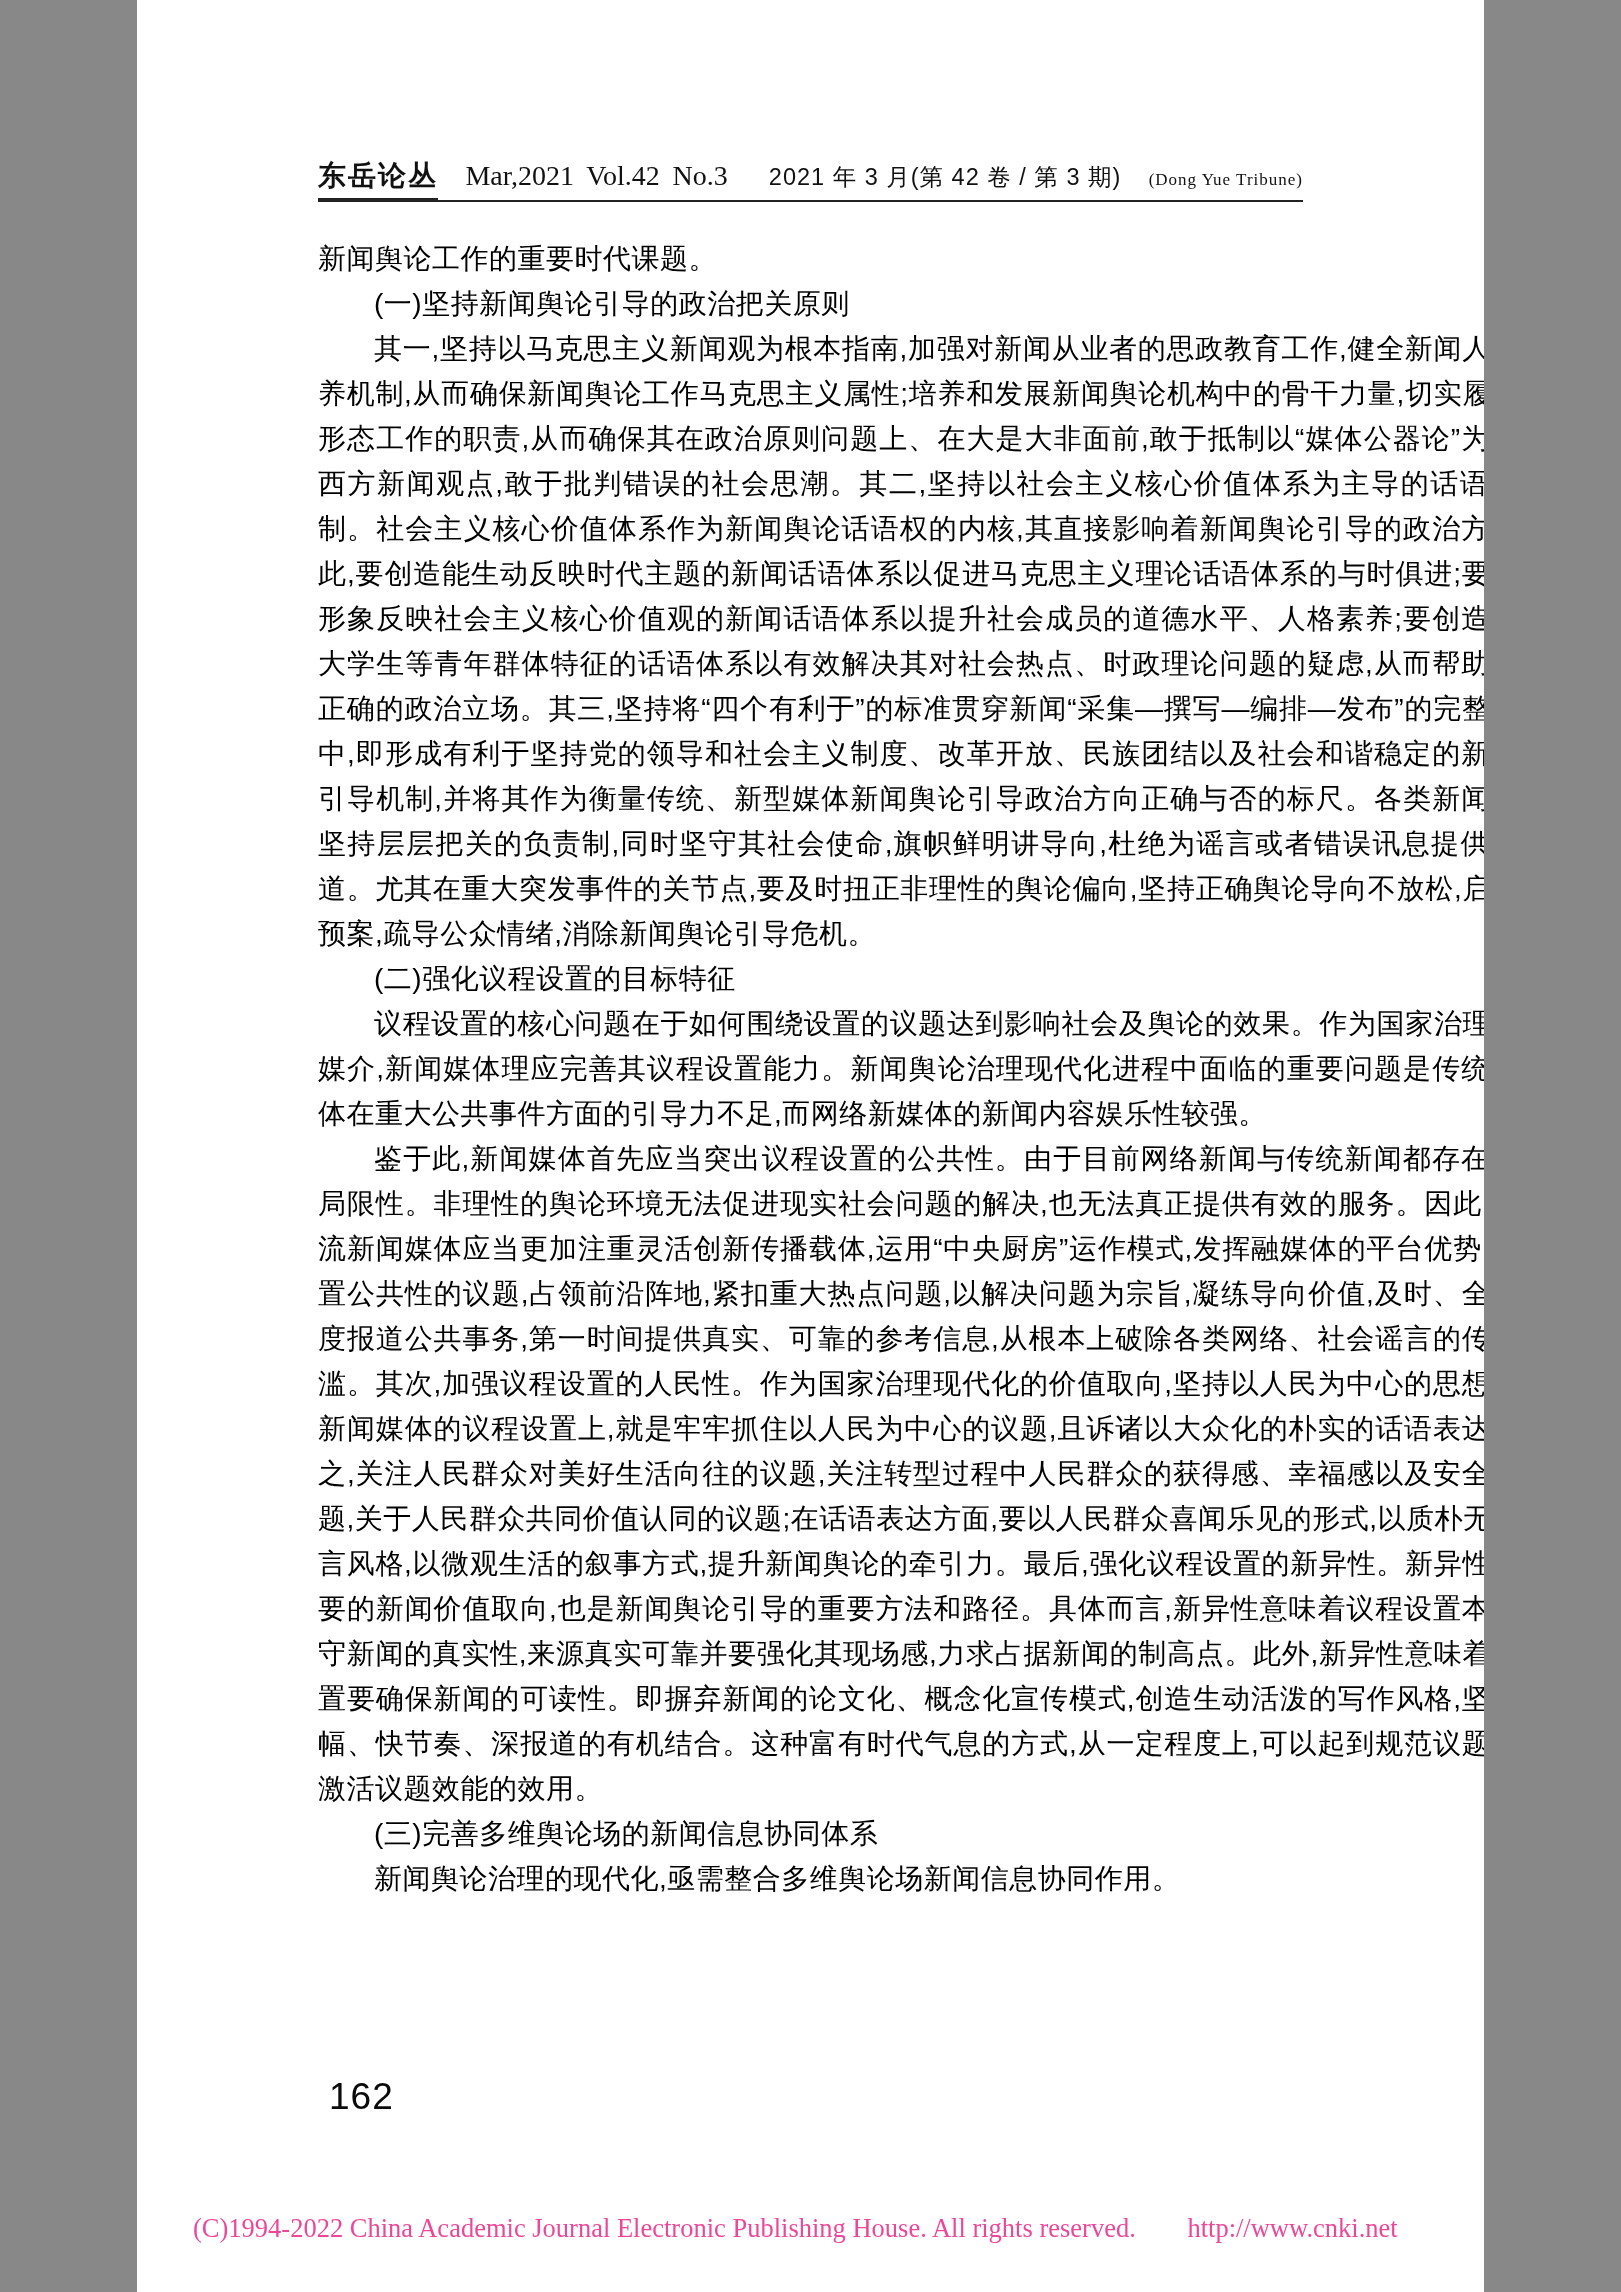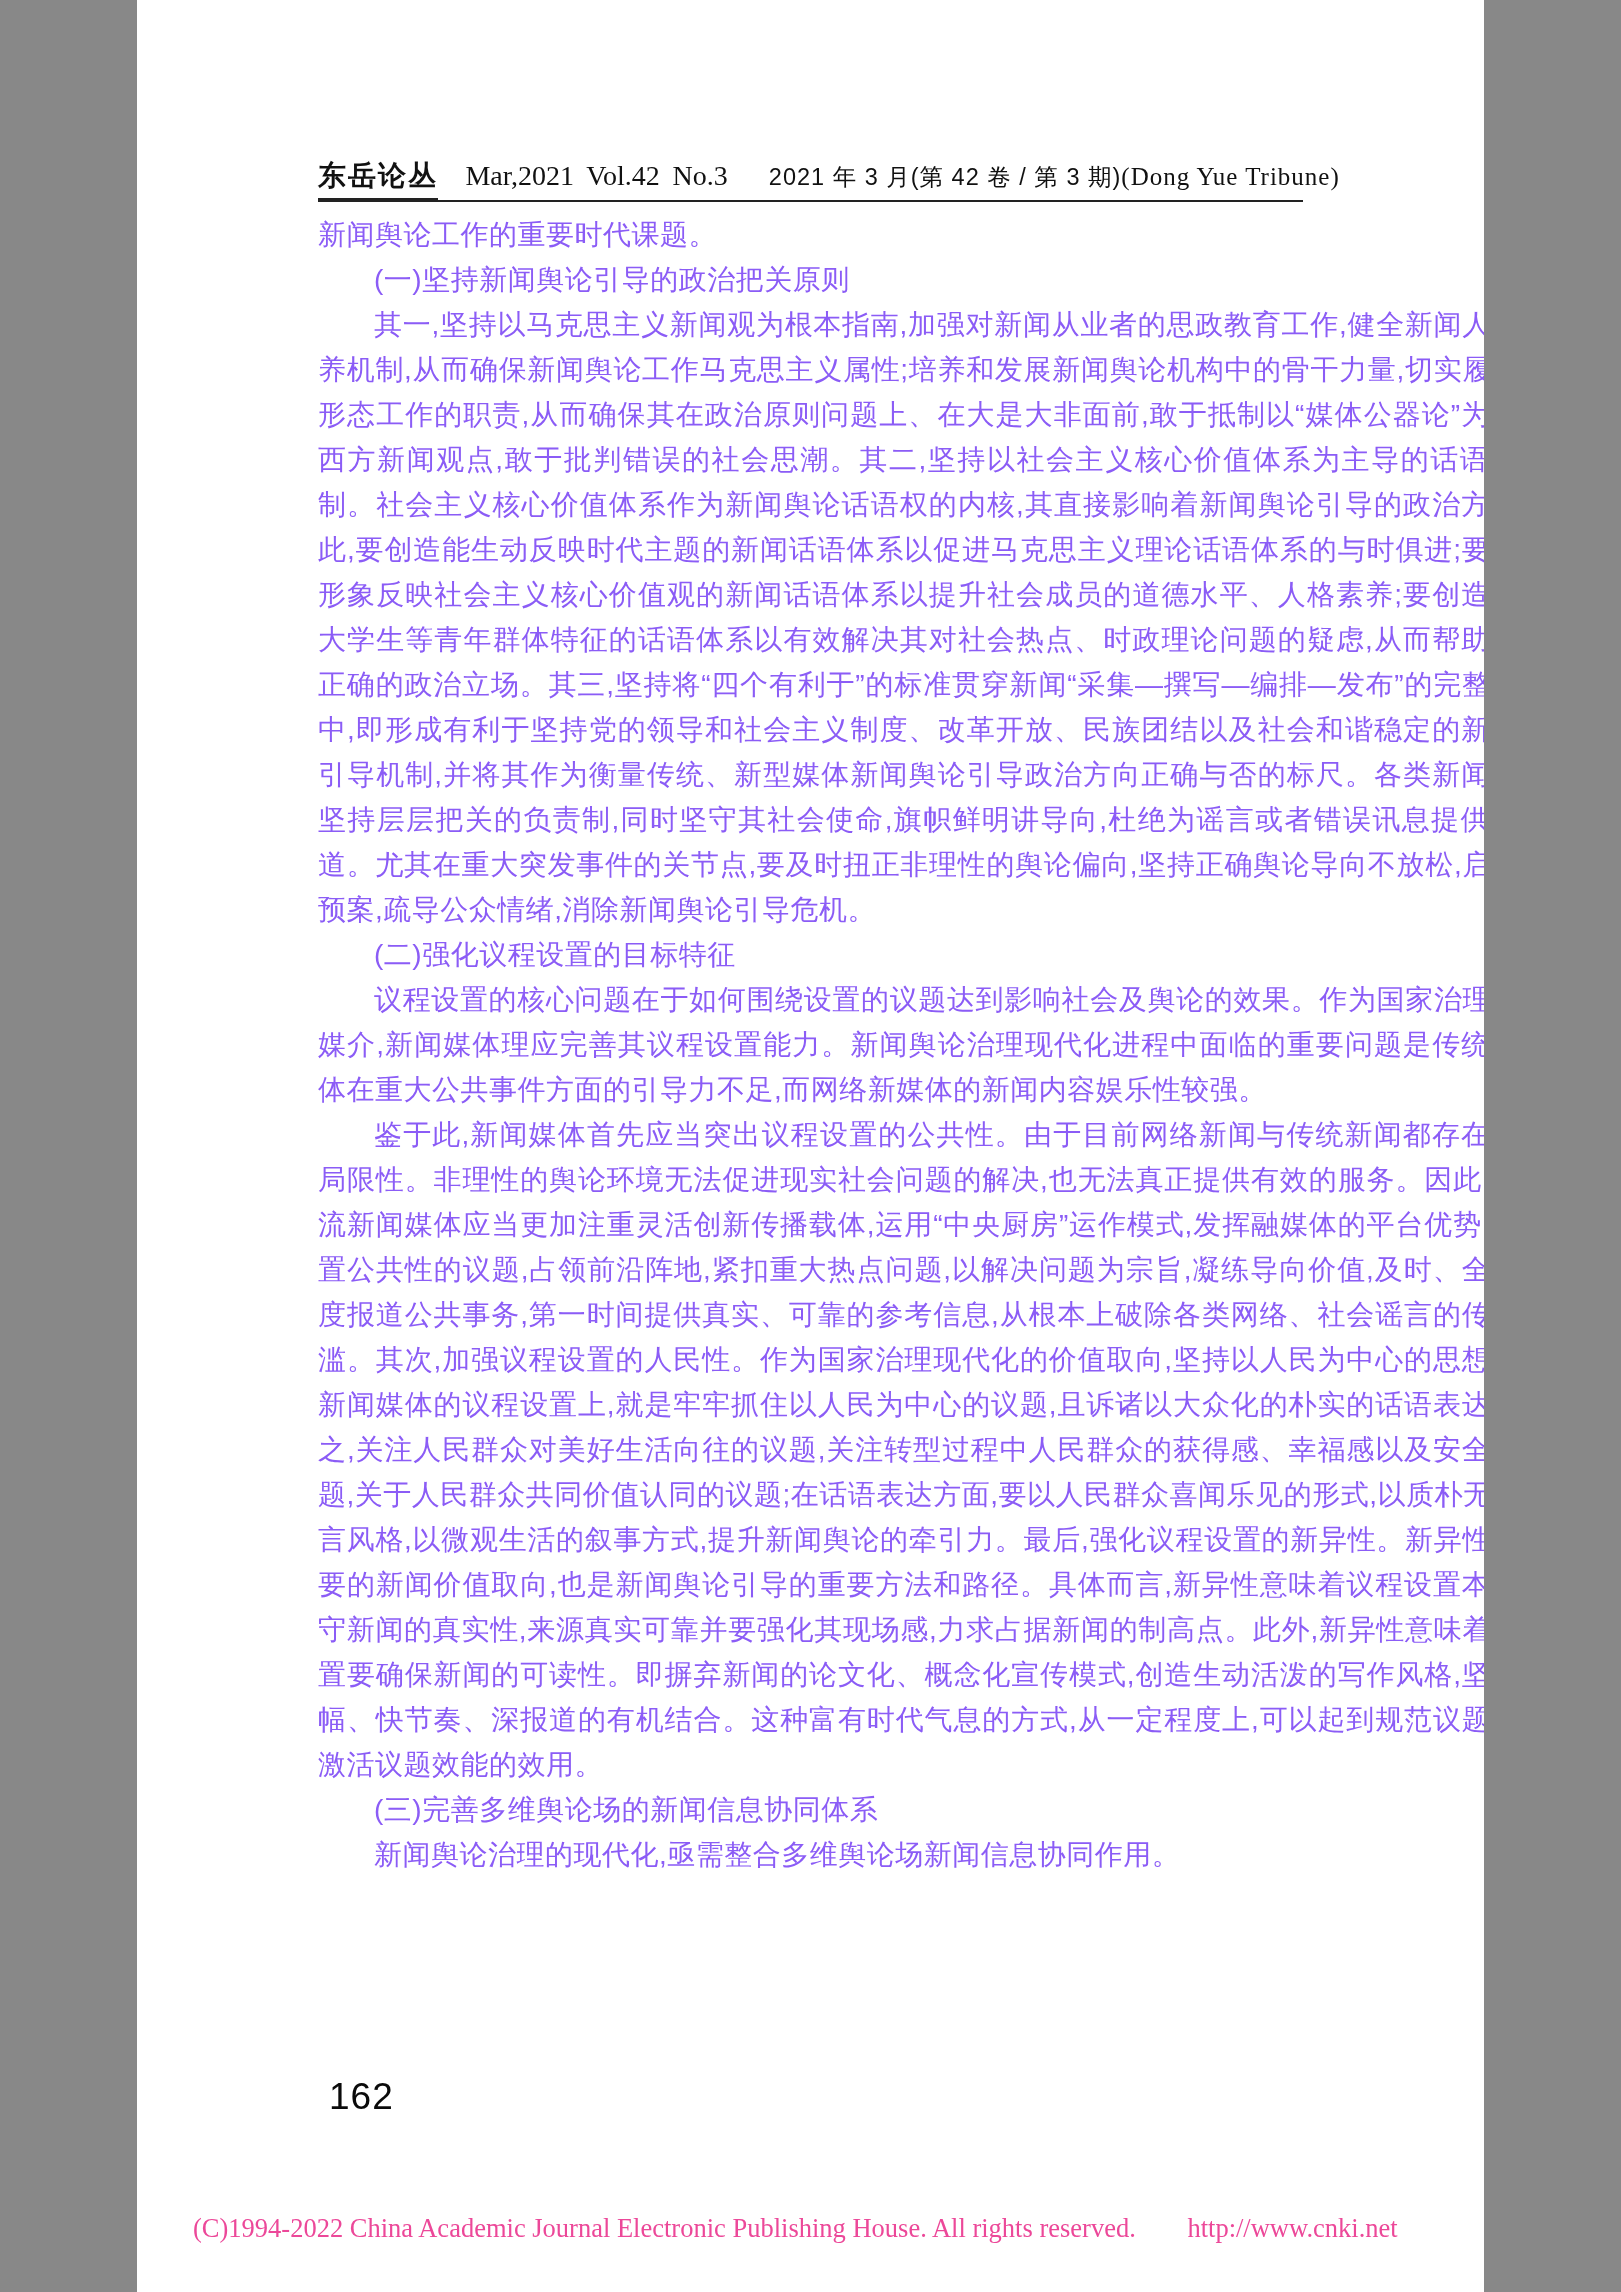--- a/index.html
+++ b/index.html
@@ -41,42 +41,42 @@
     word-spacing: 5.9px;
   }
   .issue-cn {
     font-size: 23.5px;
     margin-left: 41px;
     letter-spacing: 1px;
   }
   .header-spacer { flex: 1; }
   .journal-name-en {
     font-family: "Liberation Serif", serif;
-    font-size: 25px;
+    font-size: 17px;
     letter-spacing: 1px;
   }
   .header-rule {
     position: absolute;
     left: 181px;
     right: 181px;
     top: 200px;
     border-top: 2px solid #222;
   }
   
   .article-body {
     position: absolute;
     left: 181px;
-    top: 212px;
+    top: 236px;
     width: 1259px;
     font-size: 28px;
     line-height: 45px;
     letter-spacing: 0.5px;
     text-align: justify;
     text-justify: inter-ideograph;
-    color: #8b5cf6;
+    color: #000000;
   }
   .para { margin: 0; text-indent: 2em; }
   .para.continuation { text-indent: 0; }
   .para.heading { text-indent: 2em; }
   
   .page-number {
     position: absolute;
     left: 192px;
     top: 2076px;
     font-size: 37px;

